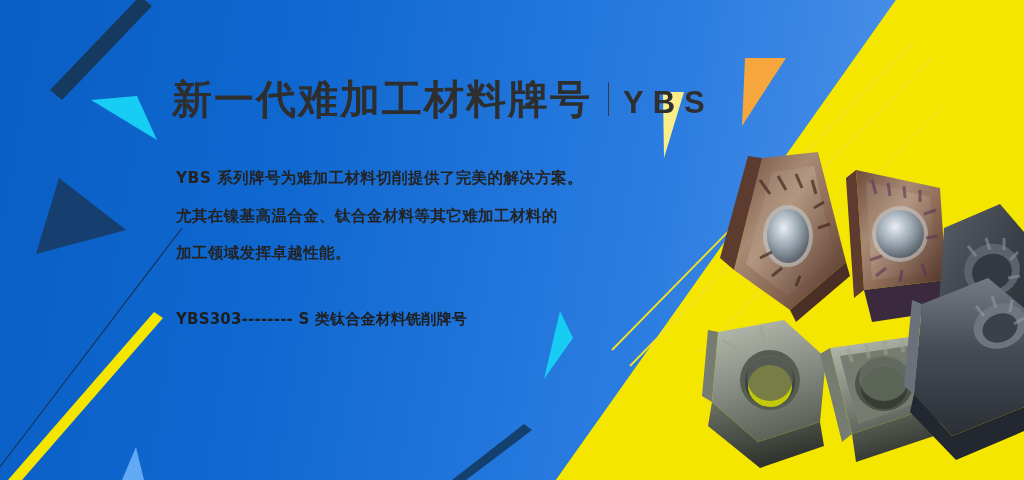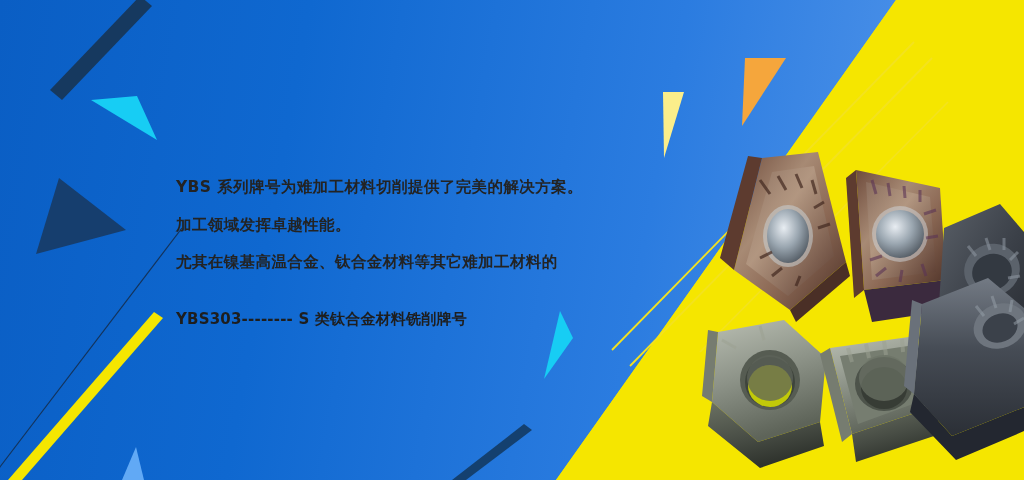--- a/index.html
+++ b/index.html
@@ -41,21 +41,21 @@
   }
   .title-en{
     font-size:31px;font-weight:600;letter-spacing:9px;color:#2f2f2f;
     font-family:"Liberation Sans",sans-serif;
   }
   .para{
     position:absolute;left:176px;top:168px;width:420px;
     color:#222;
   }
   .para p{
-    margin:12px 0 22px 0;
+    margin:3px 0 22px 0;
     font-size:15.5px;line-height:1;
     font-family:"DejaVu Sans","Liberation Sans",sans-serif;
     font-weight:600;
     letter-spacing:.4px;
     color:#232323;
   }
   .grades{
     position:absolute;left:176px;top:310px;
   }
   .grades .g{
@@ -195,24 +195,29 @@
     <g>
       <path d="M222 154 L288 128 L336 168 L332 254 L252 286 L214 244 Z" fill="url(#charcoal2)"></path>
       <path d="M214 244 L252 286 L332 254 L336 276 L256 310 L210 262 Z" fill="#232730"></path>
       <path d="M222 154 L214 244 L204 236 L212 150 Z" fill="#6a717a"></path>
       <ellipse cx="300" cy="176" rx="27" ry="22" fill="#6e757e" transform="rotate(-22 300 176)"></ellipse>
       <ellipse cx="300" cy="178" rx="18" ry="14" fill="#3b414a" transform="rotate(-22 300 178)"></ellipse>
       <path d="M276 156 L284 166 M292 146 L296 158 M312 150 L310 162 M324 168 L314 174" stroke="#949ca5" stroke-width="3" fill="none" opacity=".55"></path>
     </g>
   </svg>
 
+  <div class="title">
+    <span class="title-cn">新一代难加工材料牌号</span>
+    <span class="title-div"></span>
+    <span class="title-en">YBS</span>
+  </div>
 
   <div class="para">
     <p>YBS 系列牌号为难加工材料切削提供了完美的解决方案。</p>
+    <p>尤其在镍基高温合金、钛合金材料等其它难加工材料的</p>
     <p>加工领域发挥卓越性能。</p>
-    <p>尤其在镍基高温合金、钛合金材料等其它难加工材料的</p>
   </div>
 
   <div class="grades">
     <div class="g">YBS303-------- S 类钛合金材料铣削牌号</div>
   </div>
 
 </div>
 
 </body></html>

